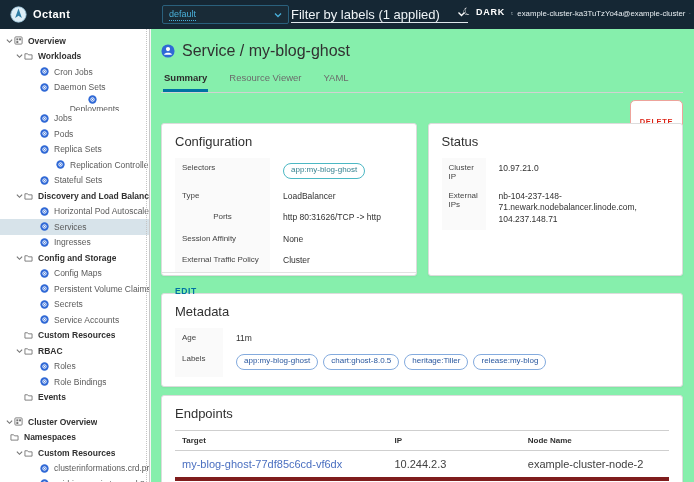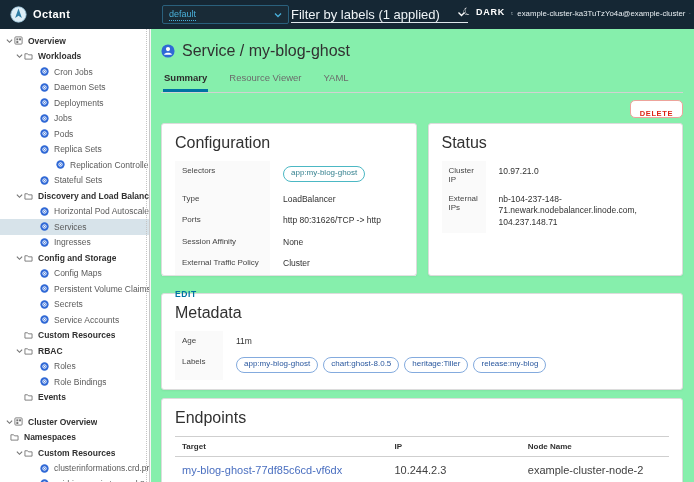--- a/index.html
+++ b/index.html
@@ -39,26 +39,26 @@
   
   .main{position:absolute;top:29px;left:151px;width:543px;bottom:0;box-sizing:border-box;
     padding:10px 11px 0 10px;background:#86efac;overflow:hidden;}
   .title-row{display:flex;align-items:center;gap:7px;margin:3px 0 9px 0;}
   .page-title{font-size:16px;font-weight:400;color:#313131;margin:0;}
   .tabs{display:flex;gap:20px;border-bottom:1px solid #d2d2d2;padding:0 2px;align-items:center;}
   .tab{font-size:9.5px;color:#6b6b6b;padding:3px 1px 6px 1px;border-bottom:3px solid transparent;cursor:pointer;}
   .tab.active{color:#2b2b2b;font-weight:700;border-bottom-color:#0072a3;}
   .actions-row{display:flex;justify-content:flex-end;margin:7px 0 9px 0;height:14px;}
   .delete-btn{border:1px solid #eda39b;color:#dd2417;background:#fff;border-radius:5px;
-    font-size:7.5px;font-weight:700;letter-spacing:.6px;padding:8px 9px;cursor:pointer;font-family:inherit;}
+    font-size:7.5px;font-weight:700;letter-spacing:.6px;padding:16px 9px;cursor:pointer;font-family:inherit;}
   .cards-grid{display:grid;grid-template-columns:1fr 1fr;gap:11px;}
   .card{background:#ffffff;border:1px solid #dcdcdc;border-radius:3px;box-shadow:0 1px 2px rgba(0,0,0,.05);
     padding:9px 13px;box-sizing:border-box;}
   .card.tall{height:153px;display:flex;flex-direction:column;}
-  .card-title{font-size:16px;font-weight:400;color:#313131;margin:1px 0 9px 0;}
+  .card-title{font-size:13px;font-weight:400;color:#313131;margin:1px 0 9px 0;}
   .kv-row{display:flex;align-items:stretch;}
   .kv-label{background:#fafafa;padding:5px 7px;font-size:8px;color:#454545;box-sizing:border-box;flex:0 0 auto;}
   .kv-value{flex:1;padding:5px 0 5px 13px;font-size:8.5px;color:#313131;line-height:1.35;}
   .chip{display:inline-block;border:1px solid;border-radius:8px;padding:1px 7px 2px 7px;font-size:8px;
     margin:0 5px 2px 0;background:#fff;cursor:pointer;white-space:nowrap;}
   .chip.teal{border-color:#4cb8c4;color:#35818f;}
   .chip.blue{border-color:#84abde;color:#29579e;}
   .card-footer{border-top:1px solid #e2e2e2;margin:8px -13px 0 -13px;padding:7px 13px 0 13px;margin-top:auto;}
   .edit-link{color:#0072a3;font-size:8.5px;font-weight:700;letter-spacing:.6px;cursor:pointer;text-decoration:none;}
   .mt17{margin-top:17px;}
@@ -158,21 +158,21 @@
     <div class="side-item" style="padding-left: 40px;">
       <span class="ic">
         <svg width="9" height="9" viewBox="0 0 10 10">
           <circle cx="5" cy="5" r="4.6" fill="#3069d6"></circle>
           <circle cx="5" cy="5" r="1.9" fill="none" stroke="#ffffff" stroke-width="1.1"></circle>
           <circle cx="5" cy="5" r="0.7" fill="#ffffff"></circle>
         </svg>
       </span>
       <span class="lbl">Daemon Sets</span>
     </div>
-    <div class="side-item" style="padding-left: 40px;">
+    <div class="side-item" style="padding-left: 40px; flex-direction: column;">
       <span class="ic">
         <svg width="9" height="9" viewBox="0 0 10 10">
           <circle cx="5" cy="5" r="4.6" fill="#3069d6"></circle>
           <circle cx="5" cy="5" r="1.9" fill="none" stroke="#ffffff" stroke-width="1.1"></circle>
           <circle cx="5" cy="5" r="0.7" fill="#ffffff"></circle>
         </svg>
       </span>
       <span class="lbl">Deployments</span>
     </div>
     <div class="side-item" style="padding-left: 40px;">
@@ -460,21 +460,21 @@
       <div id="config-rows">
           <div class="kv-row">
             <div class="kv-label" style="width: 95px;">Selectors</div>
             <div class="kv-value"><span class="chip teal">app:my-blog-ghost</span></div>
           </div>
           <div class="kv-row">
             <div class="kv-label" style="width: 95px;">Type</div>
             <div class="kv-value">LoadBalancer</div>
           </div>
           <div class="kv-row">
-            <div class="kv-label" style="width: 95px;">Ports</div>
+            <div class="kv-label" style="width: 95px; text-align: center;">Ports</div>
             <div class="kv-value">http 80:31626/TCP -&gt; http</div>
           </div>
           <div class="kv-row">
             <div class="kv-label" style="width: 95px;">Session Affinity</div>
             <div class="kv-value">None</div>
           </div>
           <div class="kv-row">
             <div class="kv-label" style="width: 95px;">External Traffic Policy</div>
             <div class="kv-value">Cluster</div>
           </div>

